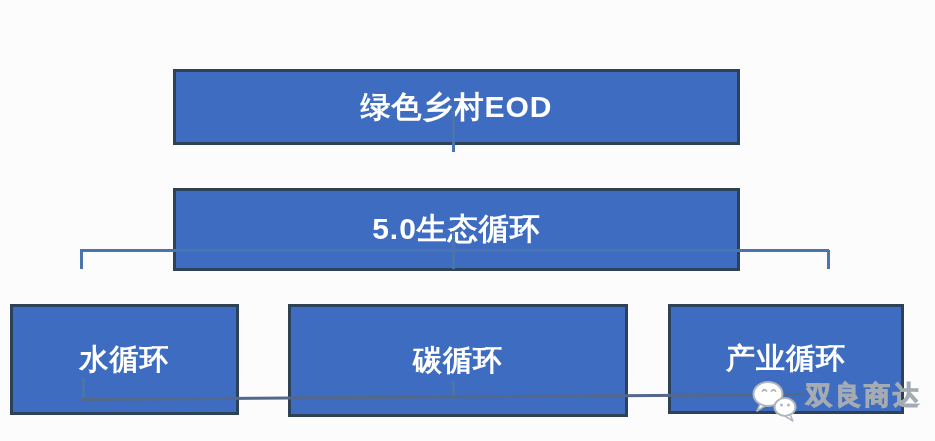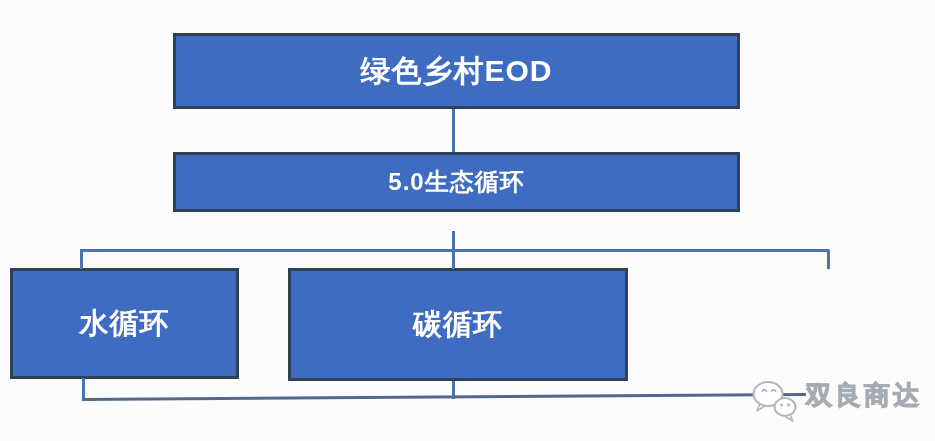--- a/index.html
+++ b/index.html
@@ -19,23 +19,24 @@
     position: absolute;
     background: #3e6cc0;
     border: 3px solid #2e4257;
     box-sizing: border-box;
     display: flex;
     align-items: center;
     justify-content: center;
     color: #ffffff;
     font-weight: bold;
     letter-spacing: 1px;
+    margin-top: 36px;
   }
   .node-root    { left: 173px; top: 33px;  width: 567px; height: 76px;  font-size: 30px; }
-  .node-l2      { left: 173px; top: 152px; width: 567px; height: 60px;  font-size: 24px; }
+  .node-l2      { left: 173px; top: 152px; width: 567px; height: 83px;  font-size: 30px; }
   .node-water   { left: 10px;  top: 268px; width: 229px; height: 111px; font-size: 29px; }
   .node-carbon  { left: 288px; top: 268px; width: 340px; height: 113px; font-size: 29px; }
   .node-industry{ left: 668px; top: 268px; width: 236px; height: 110px; font-size: 29px; }
 
   .line {
     position: absolute;
     background: #4a74b0;
     z-index: 1;
   }
   .line.v { width: 2.5px; }
@@ -100,20 +101,23 @@
   <div class="line v conn-drop-left"></div>
   <div class="line v conn-drop-mid"></div>
   <div class="line v conn-drop-right"></div>
 
   <div class="node node-carbon">
     <span>碳循环</span>
   </div>
   <div class="node node-water">
     <span>水循环</span>
   </div>
+  <div class="node node-industry">
+    <span>产业循环</span>
+  </div>
 
   <div class="line v conn-bdrop-left"></div>
   <div class="line v conn-bdrop-mid"></div>
   <div class="line h conn-bottom-h"></div>
 
   <div class="watermark">
     <svg class="wechat-icon" viewBox="0 0 52 46" xmlns="http://www.w3.org/2000/svg">
 
       <ellipse cx="20" cy="16" rx="14.5" ry="12" fill="#ffffff" stroke="#b0b6bc" stroke-width="2"></ellipse>
       <path d="M12 26 L9 33 L17 28 Z" fill="#ffffff" stroke="#b0b6bc" stroke-width="1.6" stroke-linejoin="round"></path>

